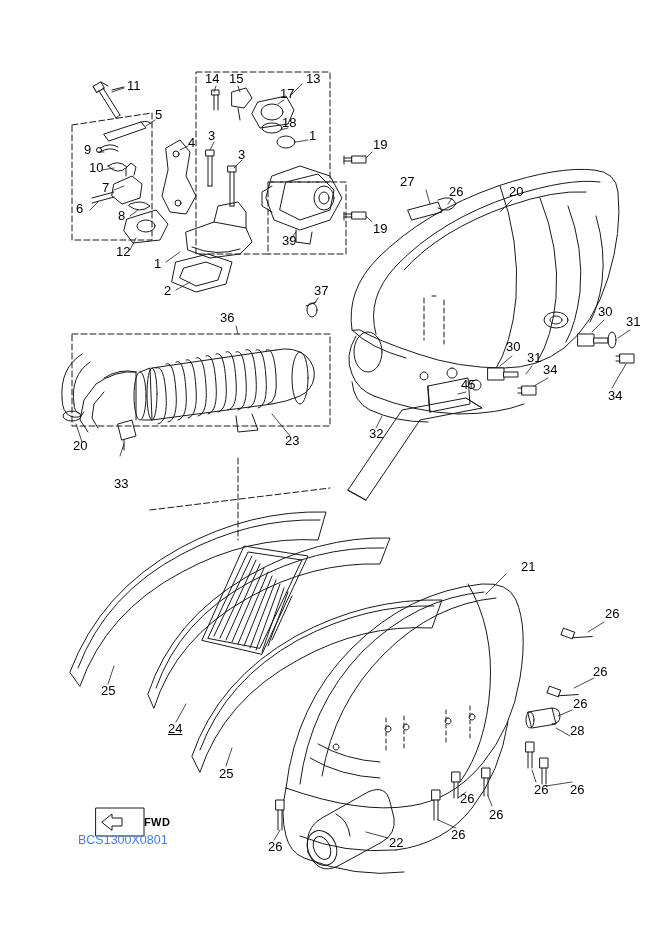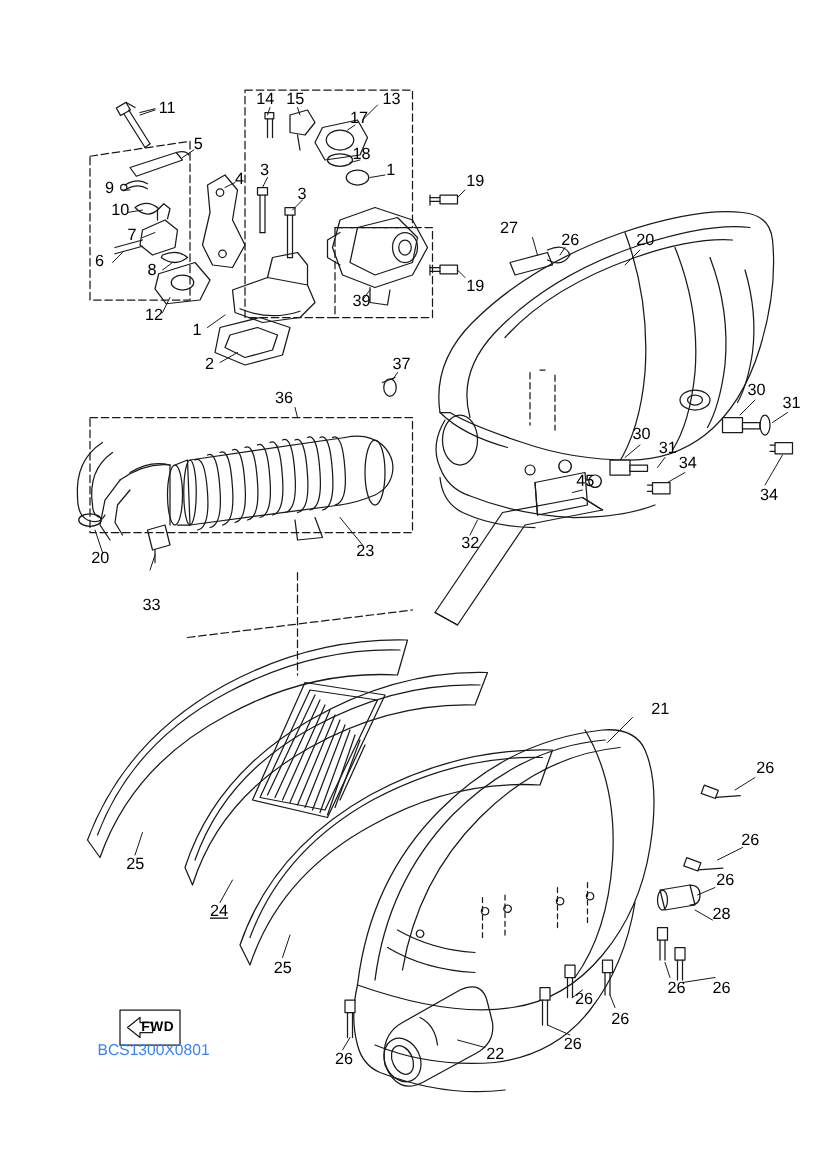--- a/index.html
+++ b/index.html
@@ -39,20 +39,21 @@
     color: #3b82f6;
     white-space: nowrap;
   }
   .fwd-label {
     position: absolute;
     font-family: "Liberation Sans", sans-serif;
     font-size: 11px;
     font-weight: bold;
     letter-spacing: 0.4px;
     color: #000000;
+    margin-left: 31px;
   }
 </style>
 </head>
 <body>
 
 <div id="page">
 
   <svg id="diagram-svg" viewBox="0 0 661 935" xmlns="http://www.w3.org/2000/svg">
     <g fill="none" stroke="#1a1a1a" stroke-width="1" stroke-linejoin="round" stroke-linecap="round">
 

